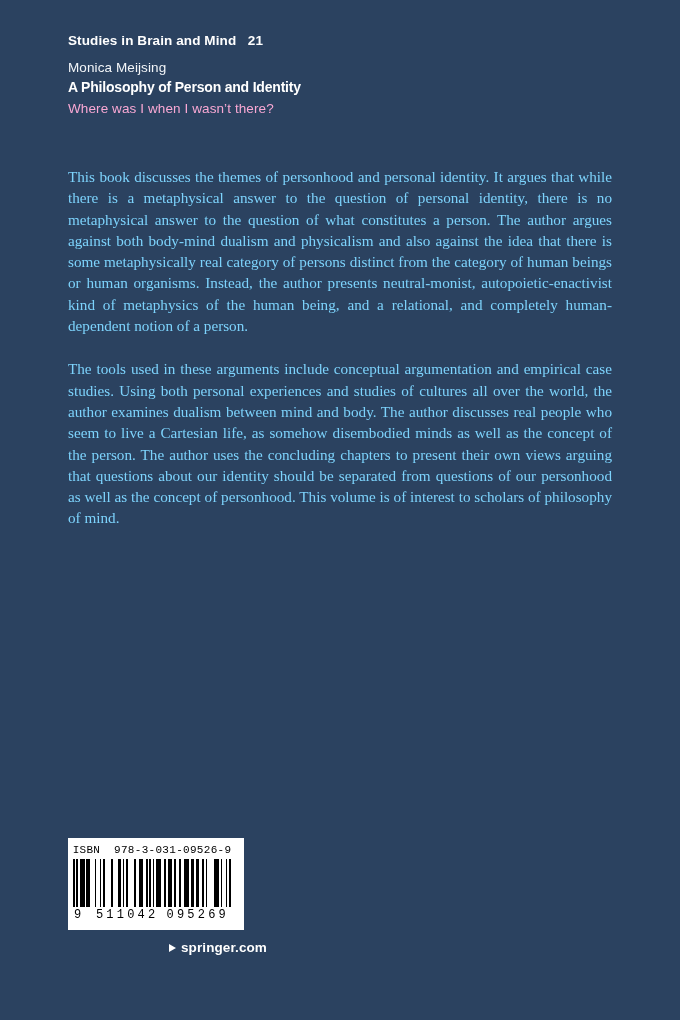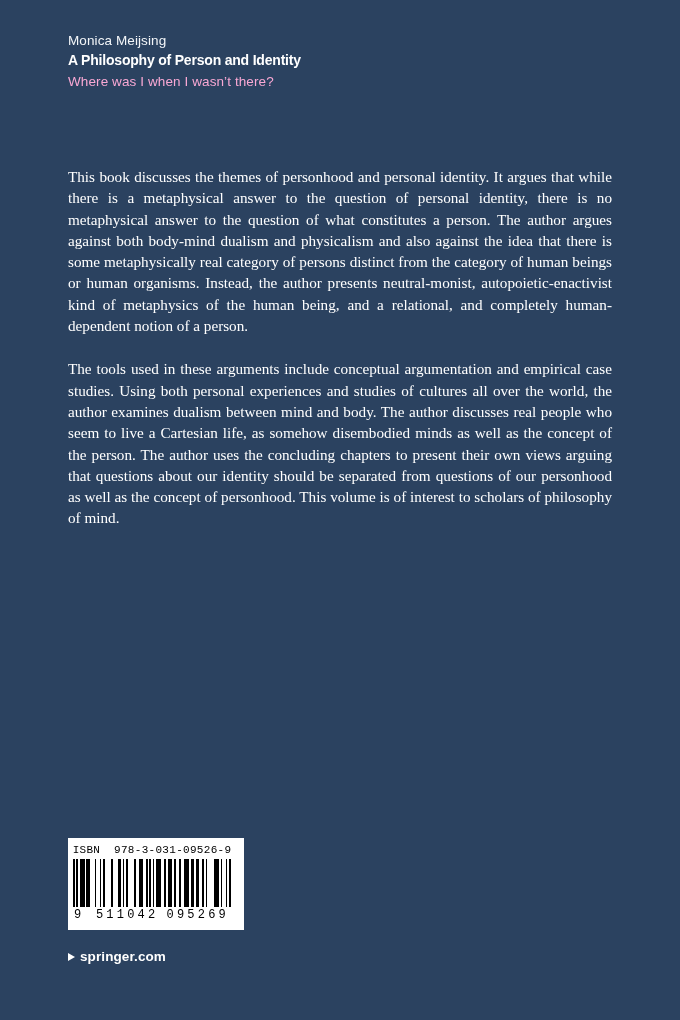--- a/index.html
+++ b/index.html
@@ -60,21 +60,21 @@
   }
 
   
   .blurb {
     position: absolute;
     left: 68px;
     top: 166px;
     width: 544px;
   }
   .blurb p {
-    color: #ffffff;
+    color: #7dd3fc;
     font-family: "Liberation Serif", serif;
     font-size: 15.2px;
     line-height: 21.3px;
     text-align: justify;
     margin: 0 0 22px 0;
   }
   .blurb p:last-child {
     margin-bottom: 0;
   }
 
@@ -136,21 +136,22 @@
     display: block;
   }
   .ean-lead { padding-left: 1px; }
   .ean-left { letter-spacing: 3.2px; padding-left: 6px;}
   .ean-right { letter-spacing: 3.2px; padding-right: 2px;}
 
   .springer {
     display: flex;
     align-items: center;
     gap: 5px;
-    margin-top: 19px;
+    margin-top: 10px;
+    justify-content: center;
   }
   .tri {
     width: 0;
     height: 0;
     border-left: 7px solid #ffffff;
     border-top: 4.5px solid transparent;
     border-bottom: 4.5px solid transparent;
   }
   .springer-text {
     color: #ffffff;
@@ -158,20 +159,21 @@
     font-weight: bold;
     letter-spacing: 0.1px;
   }
 </style>
 </head>
 <body>
 
 <div class="cover">
 
   <div class="header">
+    <p class="series-line">Studies in Brain and Mind   21</p>
     <p class="author">Monica Meijsing</p>
     <h1 class="title">A Philosophy of Person and Identity</h1>
     <p class="subtitle">Where was I when I wasn’t there?</p>
   </div>
 
   <div class="blurb">
     <p>This book discusses the themes of personhood and personal identity. It argues that while there is a metaphysical answer to the question of personal identity, there is no metaphysical answer to the question of what constitutes a person. The author argues against both body-mind dualism and physicalism and also against the idea that there is some metaphysically real category of persons distinct from the category of human beings or human organisms. Instead, the author presents neutral-monist, autopoietic-enactivist kind of metaphysics of the human being, and a relational, and completely human-dependent notion of a person.</p>
     <p>The tools used in these arguments include conceptual argumentation and empirical case studies. Using both personal experiences and studies of cultures all over the world, the author examines dualism between mind and body. The author discusses real people who seem to live a Cartesian life, as somehow disembodied minds as well as the concept of the person. The author uses the concluding chapters to present their own views arguing that questions about our identity should be separated from questions of our personhood as well as the concept of personhood. This volume is of interest to scholars of philosophy of mind.</p>
   </div>
 

